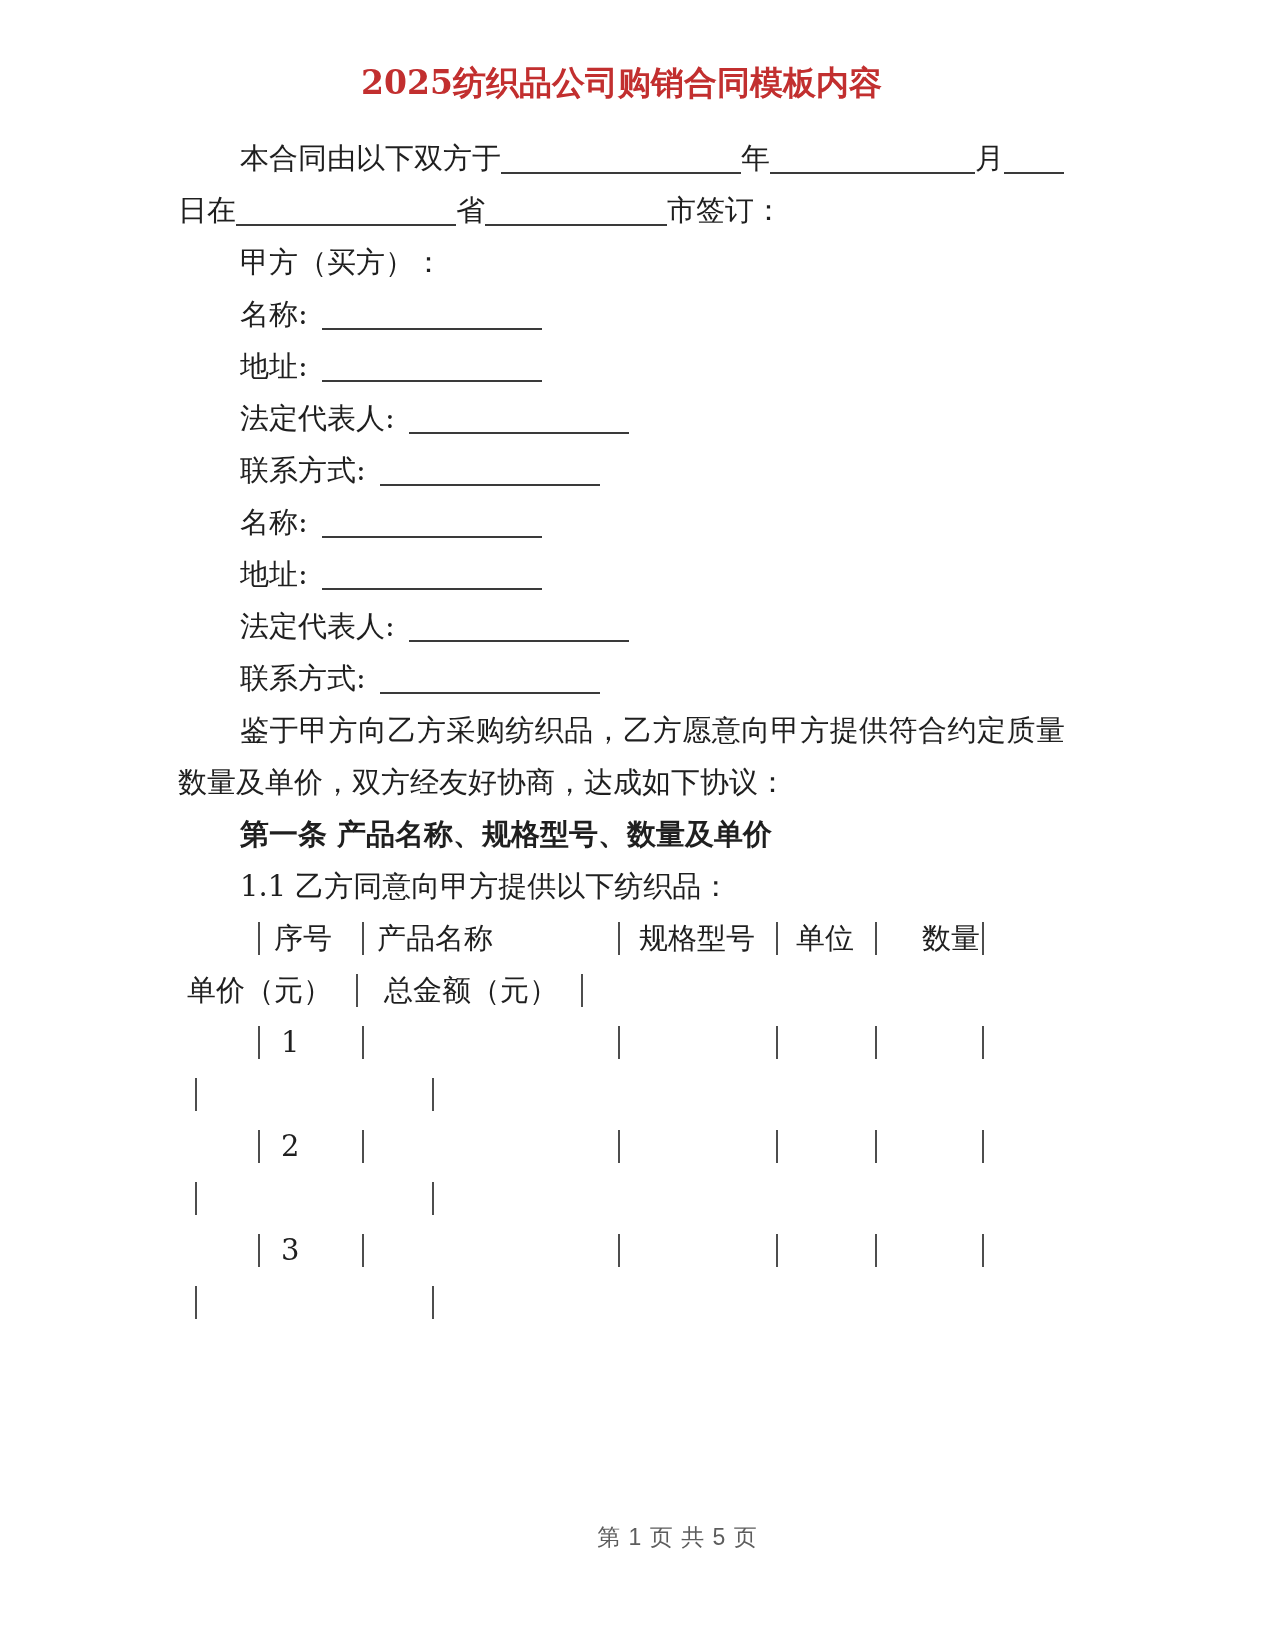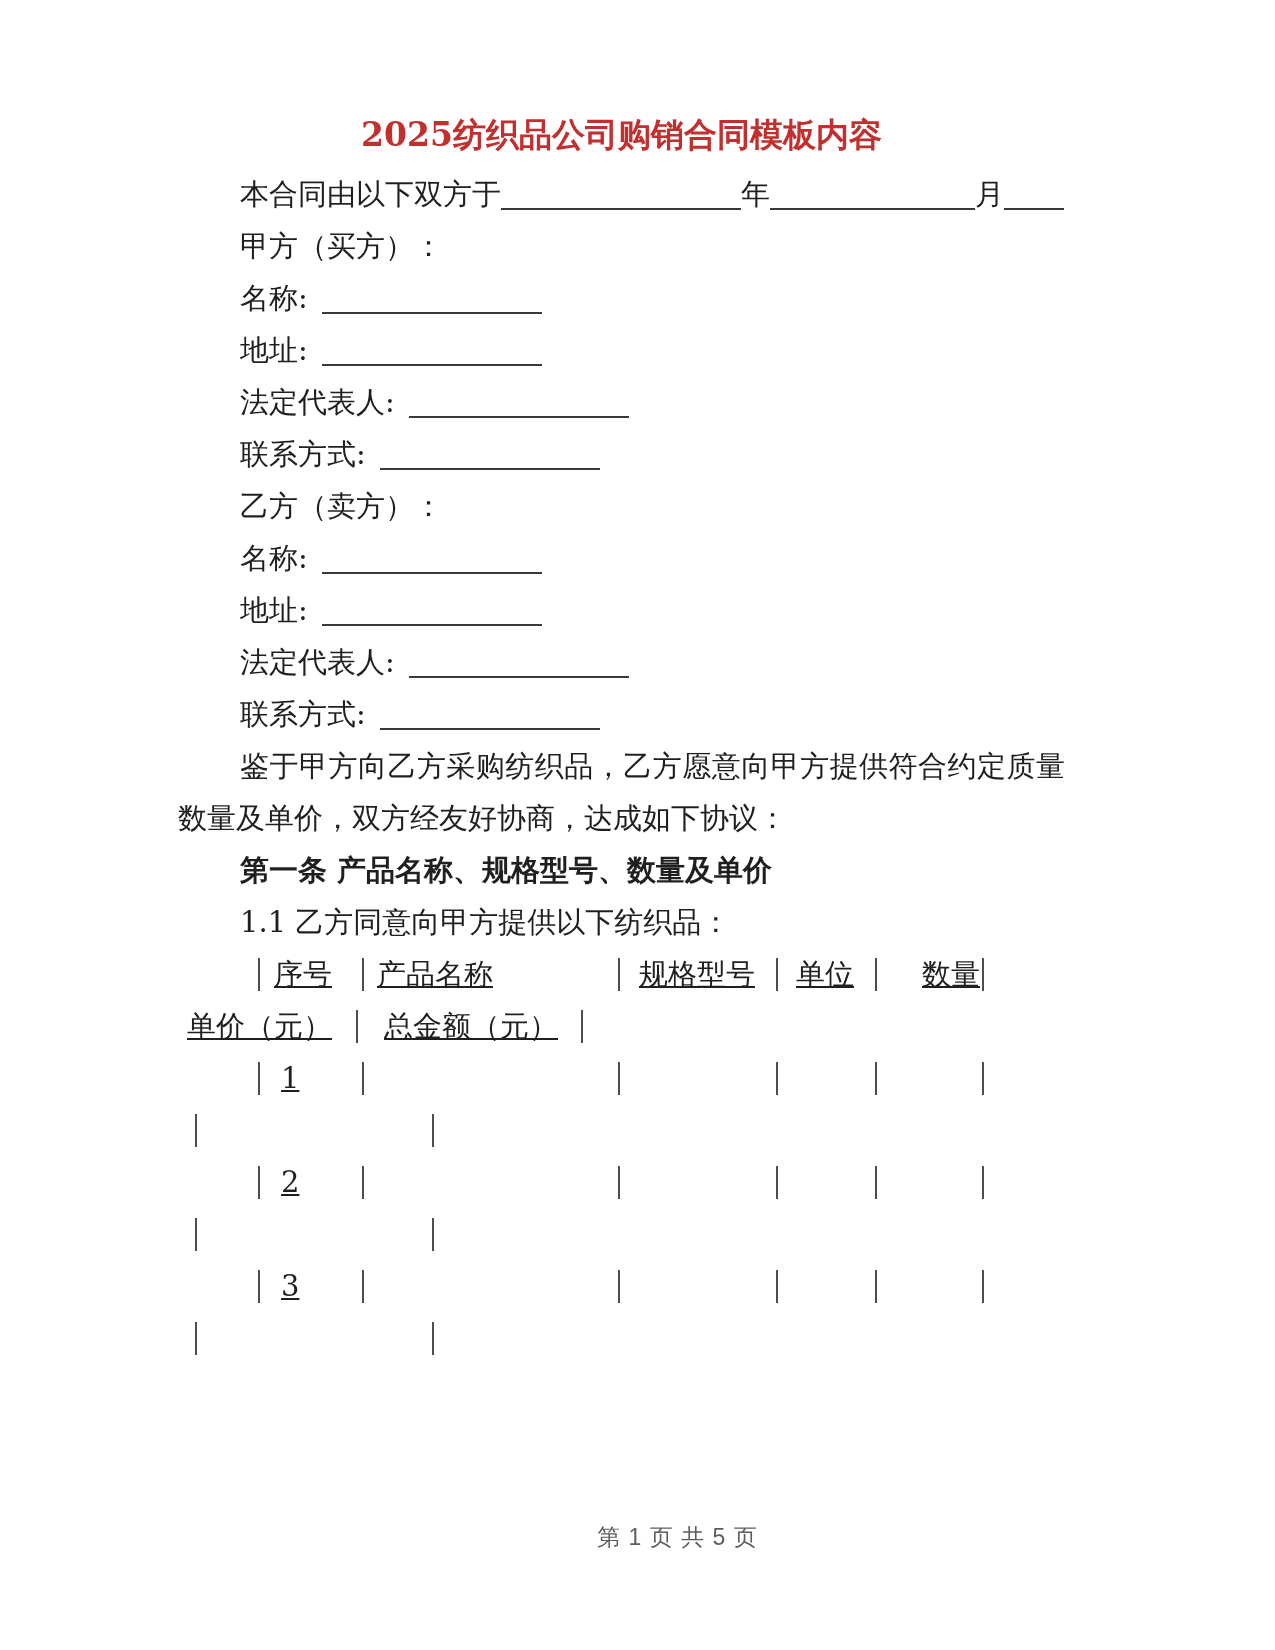--- a/index.html
+++ b/index.html
@@ -11,22 +11,22 @@
     font-size:29px;
     color:#1f1f1f;
     overflow:hidden;
   }
   .content{
     position:absolute;
     left:178px;top:0;
     width:887px;
   }
   .title{
-    padding-top:114px;
-    margin:0 0 12px 0;
+    padding-top:62px;
+    margin:0 0 28px 0;
     text-align:center;
     font-size:33px;
     font-weight:700;
     color:#c22f2f;
     line-height:42px;
   }
   .line{
     line-height:52px;
     height:52px;
     white-space:nowrap;
@@ -61,21 +61,20 @@
     top:10px;
     height:33px;
     width:0;
     border-left:2px solid #4d4d4d;
   }
   .tcell{
     position:absolute;
     top:0;
     line-height:52px;
     white-space:nowrap;
-    text-decoration:underline;
   }
   .footer{
     position:absolute;
     left:0;top:1522px;
     width:1275px;
     text-align:center;
     font-family:"Liberation Sans","DejaVu Sans",sans-serif;
     font-size:23px;
     color:#5d5d5d;
     letter-spacing:1px;
@@ -85,29 +84,29 @@
 </head>
 <body>
 
 <div class="page">
   <div class="content">
 
     <h1 class="title">2025纺织品公司购销合同模板内容</h1>
 
     <div class="line indent"><span>本合同由以下双方于</span><span class="blank w240"></span><span>年</span><span class="blank w205"></span><span>月</span><span class="blank w60"></span></div>
 
+    <div class="line"><span>日在</span><span class="blank w220"></span><span>省</span><span class="blank w182"></span><span>市签订：</span></div>
 
     <div class="line indent">甲方（买方）：</div>
 
     <div class="line indent"><span>名称:</span><span class="blank ml w220"></span></div>
     <div class="line indent"><span>地址:</span><span class="blank ml w220"></span></div>
     <div class="line indent"><span>法定代表人:</span><span class="blank ml w220"></span></div>
     <div class="line indent"><span>联系方式:</span><span class="blank ml w220"></span></div>
 
-    <div class="line indent">乙方（卖方）：</div>
 
     <div class="line indent"><span>名称:</span><span class="blank ml w220"></span></div>
     <div class="line indent"><span>地址:</span><span class="blank ml w220"></span></div>
     <div class="line indent"><span>法定代表人:</span><span class="blank ml w220"></span></div>
     <div class="line indent"><span>联系方式:</span><span class="blank ml w220"></span></div>
 
     <div class="line indent just">鉴于甲方向乙方采购纺织品，乙方愿意向甲方提供符合约定质量</div>
     <div class="line">数量及单价，双方经友好协商，达成如下协议：</div>
 
     <div class="line indent bold">第一条 产品名称、规格型号、数量及单价</div>

